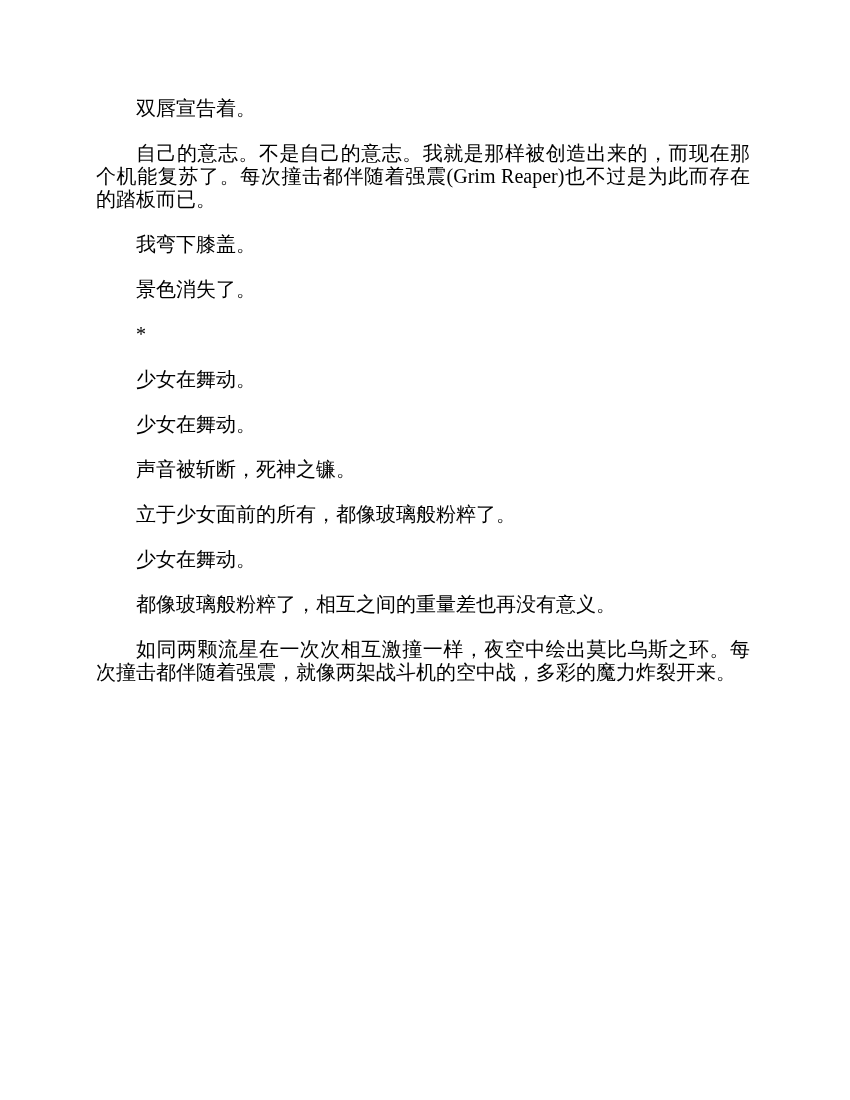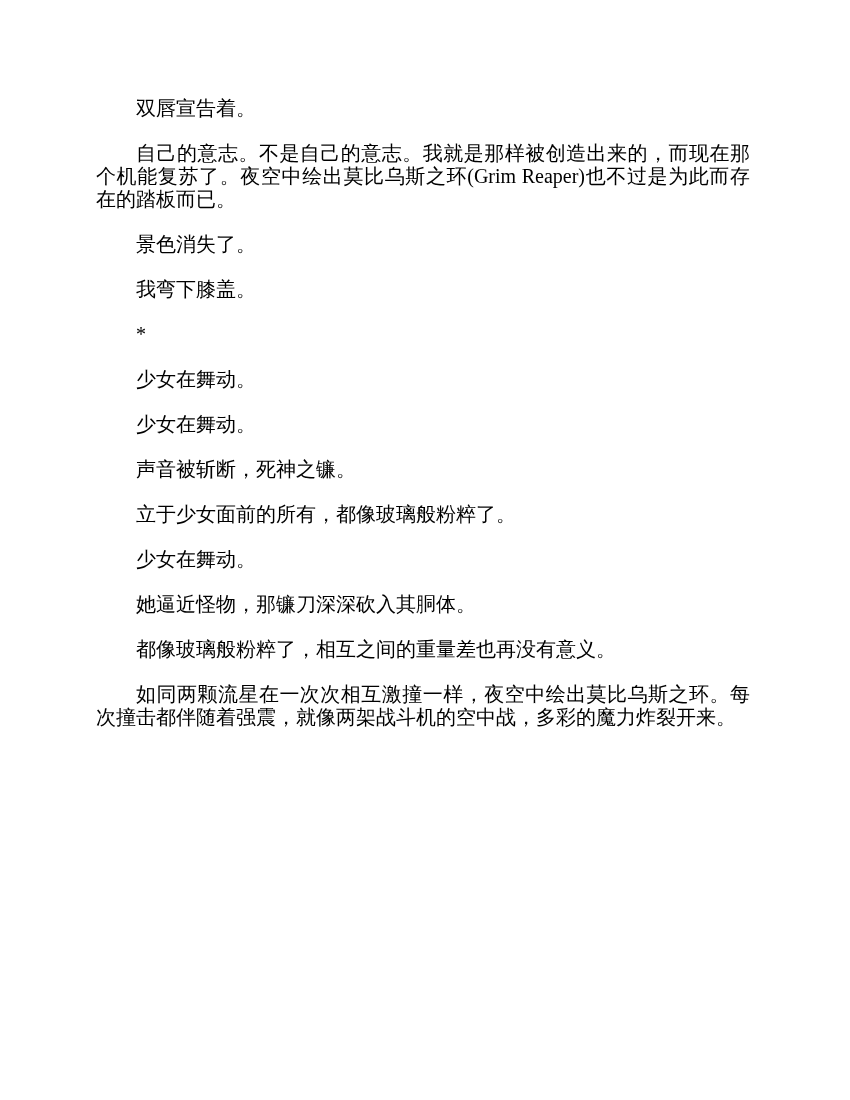--- a/index.html
+++ b/index.html
@@ -33,26 +33,25 @@
     padding: 0;
     text-indent: 2em;
   }
 </style>
 </head>
 <body>
 
 <div class="page">
   <div class="doc">
     <p>双唇宣告着。</p>
-    <p>自己的意志。不是自己的意志。我就是那样被创造出来的，而现在那个机能复苏了。夜空中绘出莫比乌斯之环(Grim Reaper)也不过是为此而存在的踏板而已。</p>
+    <p>自己的意志。不是自己的意志。我就是那样被创造出来的，而现在那个机能复苏了。每次撞击都伴随着强震(Grim Reaper)也不过是为此而存在的踏板而已。</p>
+    <p>我弯下膝盖。</p>
     <p>景色消失了。</p>
-    <p>我弯下膝盖。</p>
     <p>*</p>
     <p>少女在舞动。</p>
     <p>少女在舞动。</p>
     <p>声音被斩断，死神之镰。</p>
     <p>立于少女面前的所有，都像玻璃般粉粹了。</p>
     <p>少女在舞动。</p>
-    <p>她逼近怪物，那镰刀深深砍入其胴体。</p>
     <p>都像玻璃般粉粹了，相互之间的重量差也再没有意义。</p>
     <p>如同两颗流星在一次次相互激撞一样，夜空中绘出莫比乌斯之环。每次撞击都伴随着强震，就像两架战斗机的空中战，多彩的魔力炸裂开来。</p>
   </div>
 </div>
 
 </body></html>

